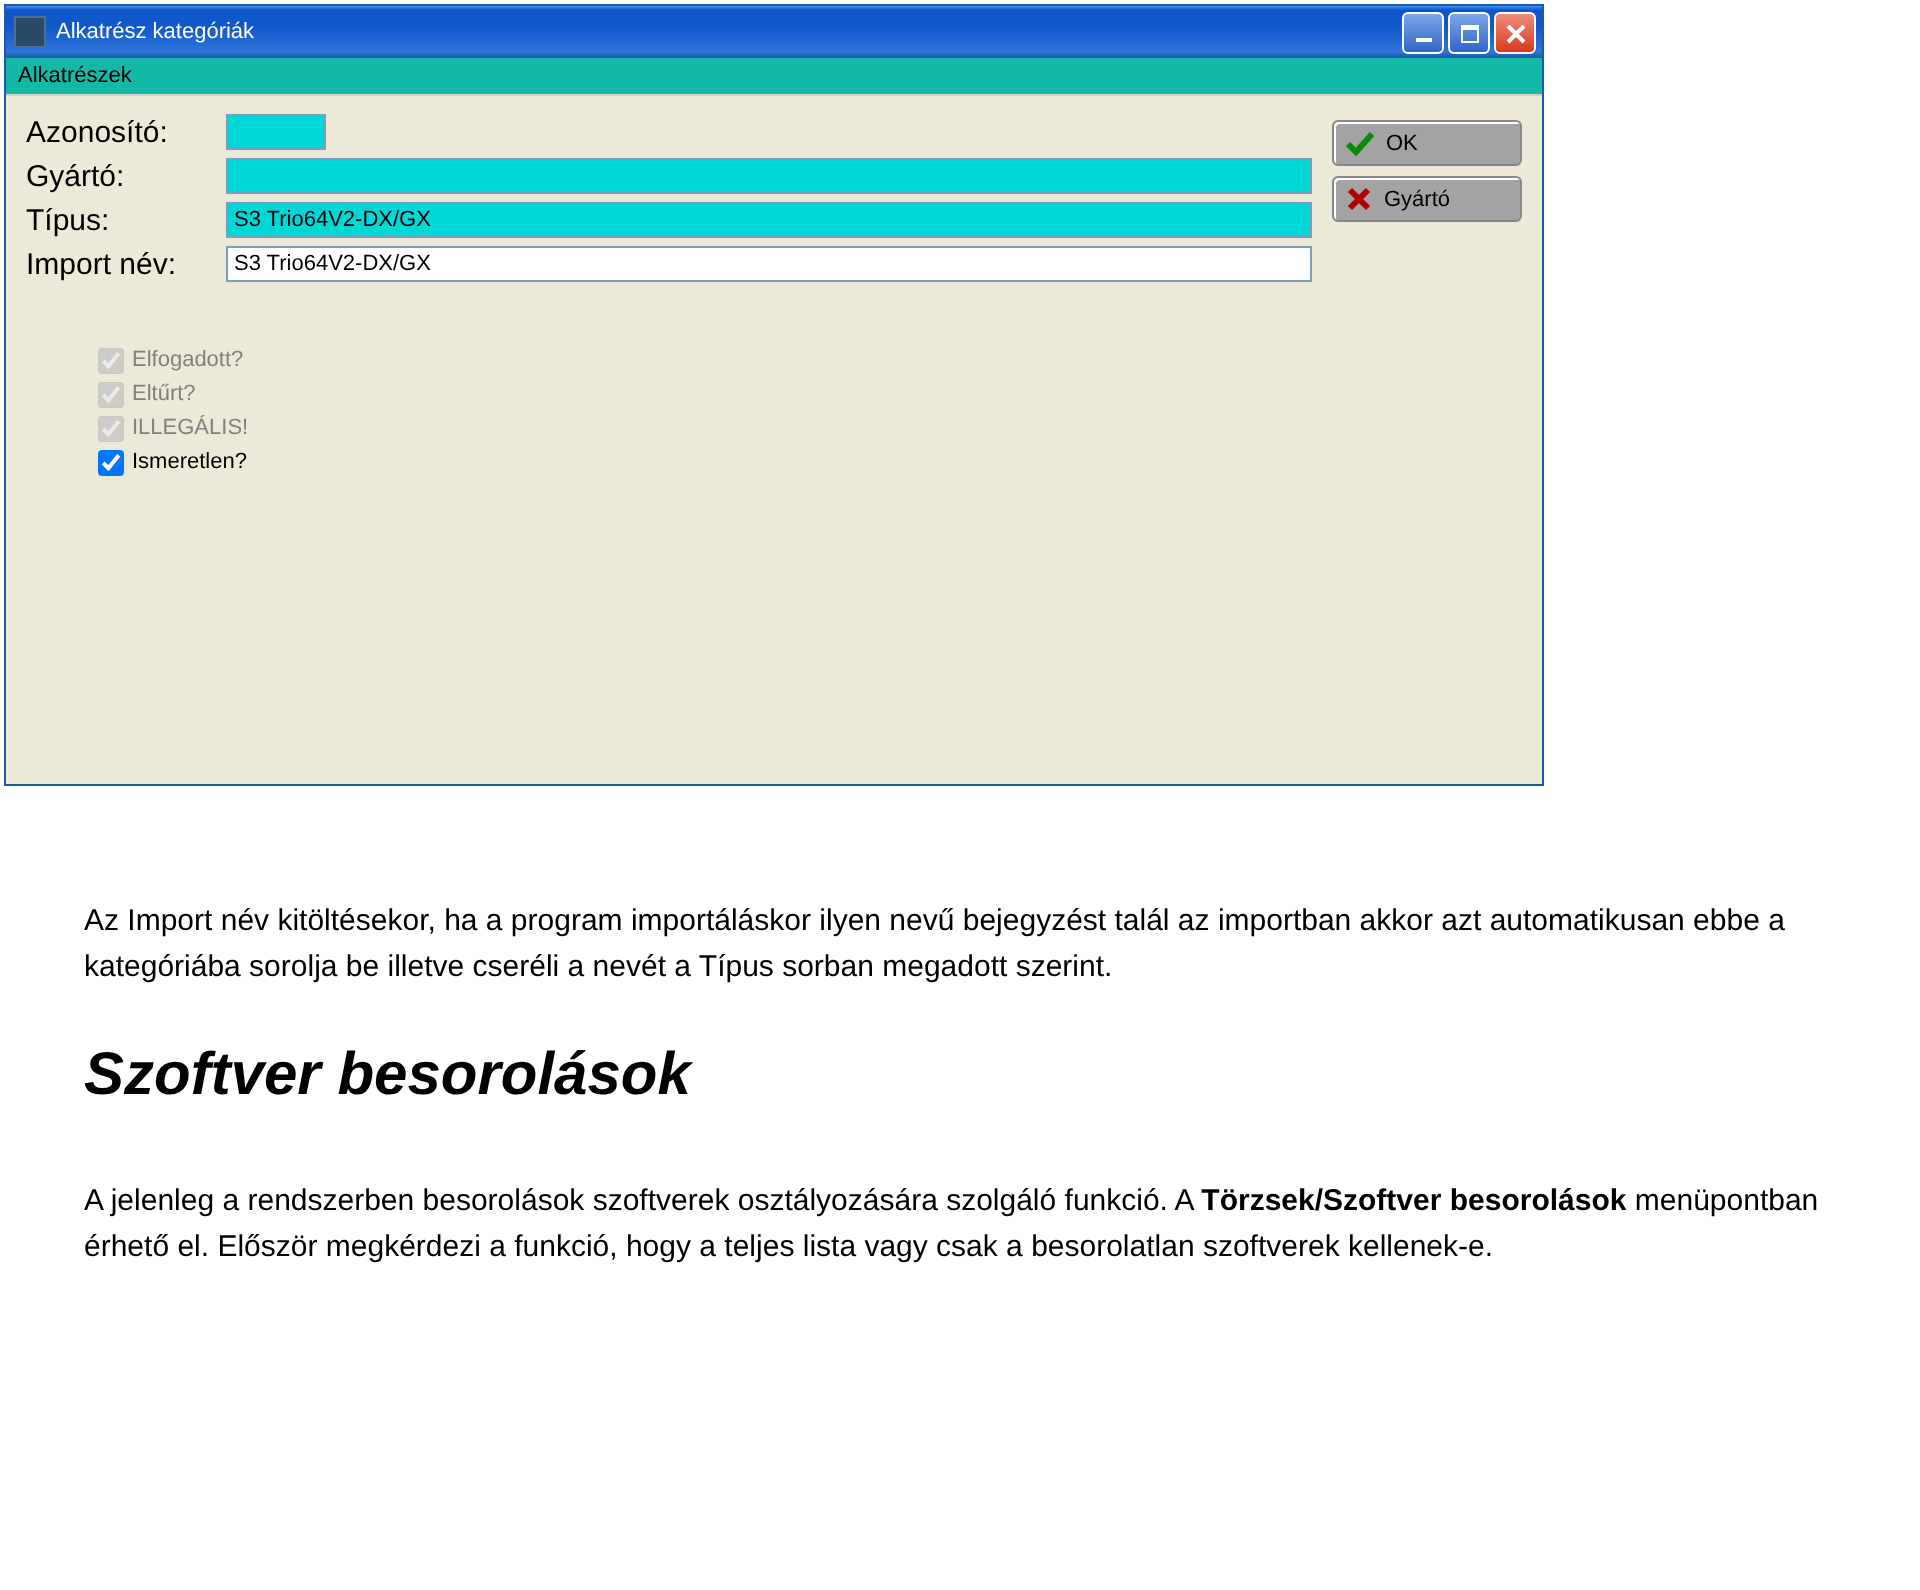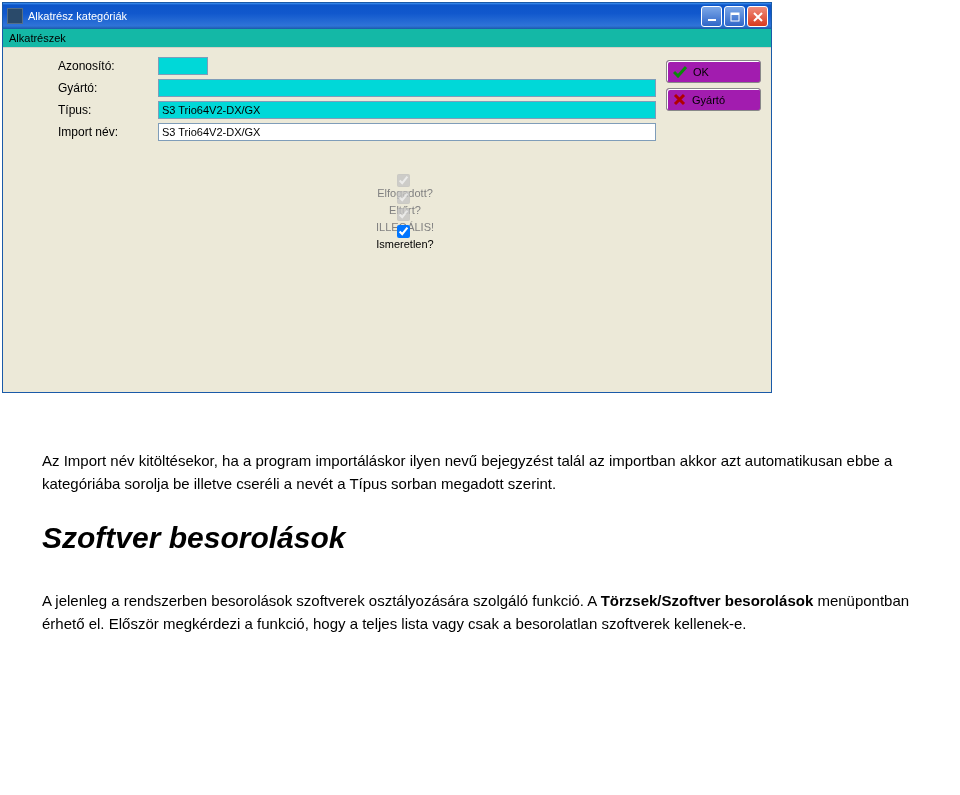--- a/index.html
+++ b/index.html
@@ -76,24 +76,23 @@
     flex: 1;
   }
   .form-row {
     display: flex;
     align-items: center;
     margin-bottom: 2px;
     height: 20px;
   }
   .form-label {
     width: 100px;
-    font-size: 12px;
+    font-size: 15px;
     font-family: Tahoma, sans-serif;
     color: #000;
-    margin-left: 45px;
   }
   .form-input {
     flex: 1;
     height: 18px;
     border: 1px solid #7f9db9;
     font-size: 11px;
     font-family: Tahoma, sans-serif;
     padding: 5px 3px;
     background: #fff;
   }
@@ -105,21 +104,21 @@
     flex: 0 0 50px;
     color: #666;
   }
   .form-right {
     width: 95px;
     padding-top: 4px;
   }
   .action-btn {
     width: 95px;
     height: 23px;
-    background: #a21caf;
+    background: #a3a3a3;
     border: 1px solid #888;
     border-radius: 3px;
     font-size: 11px;
     font-family: Tahoma, sans-serif;
     display: flex;
     align-items: center;
     padding-left: 6px;
     gap: 6px;
     margin-bottom: 5px;
     box-shadow: inset 1px 1px 0 #fff;
@@ -130,25 +129,24 @@
   }
   .icon-x {
     width: 13px;
     height: 13px;
   }
   .check-area {
     padding: 18px 10px 10px 46px;
   }
   .check-row {
     display: flex;
-    align-items: center;
+    align-items: flex-start;
     height: 17px;
     font-size: 11px;
     font-family: Tahoma, sans-serif;
-    flex-direction: column;
   }
   .check-row input[type=checkbox] {
     width: 13px;
     height: 13px;
     margin: 0 4px 0 0;
   }
   .check-disabled {
     color: #808080;
   }
   .doc-text {

